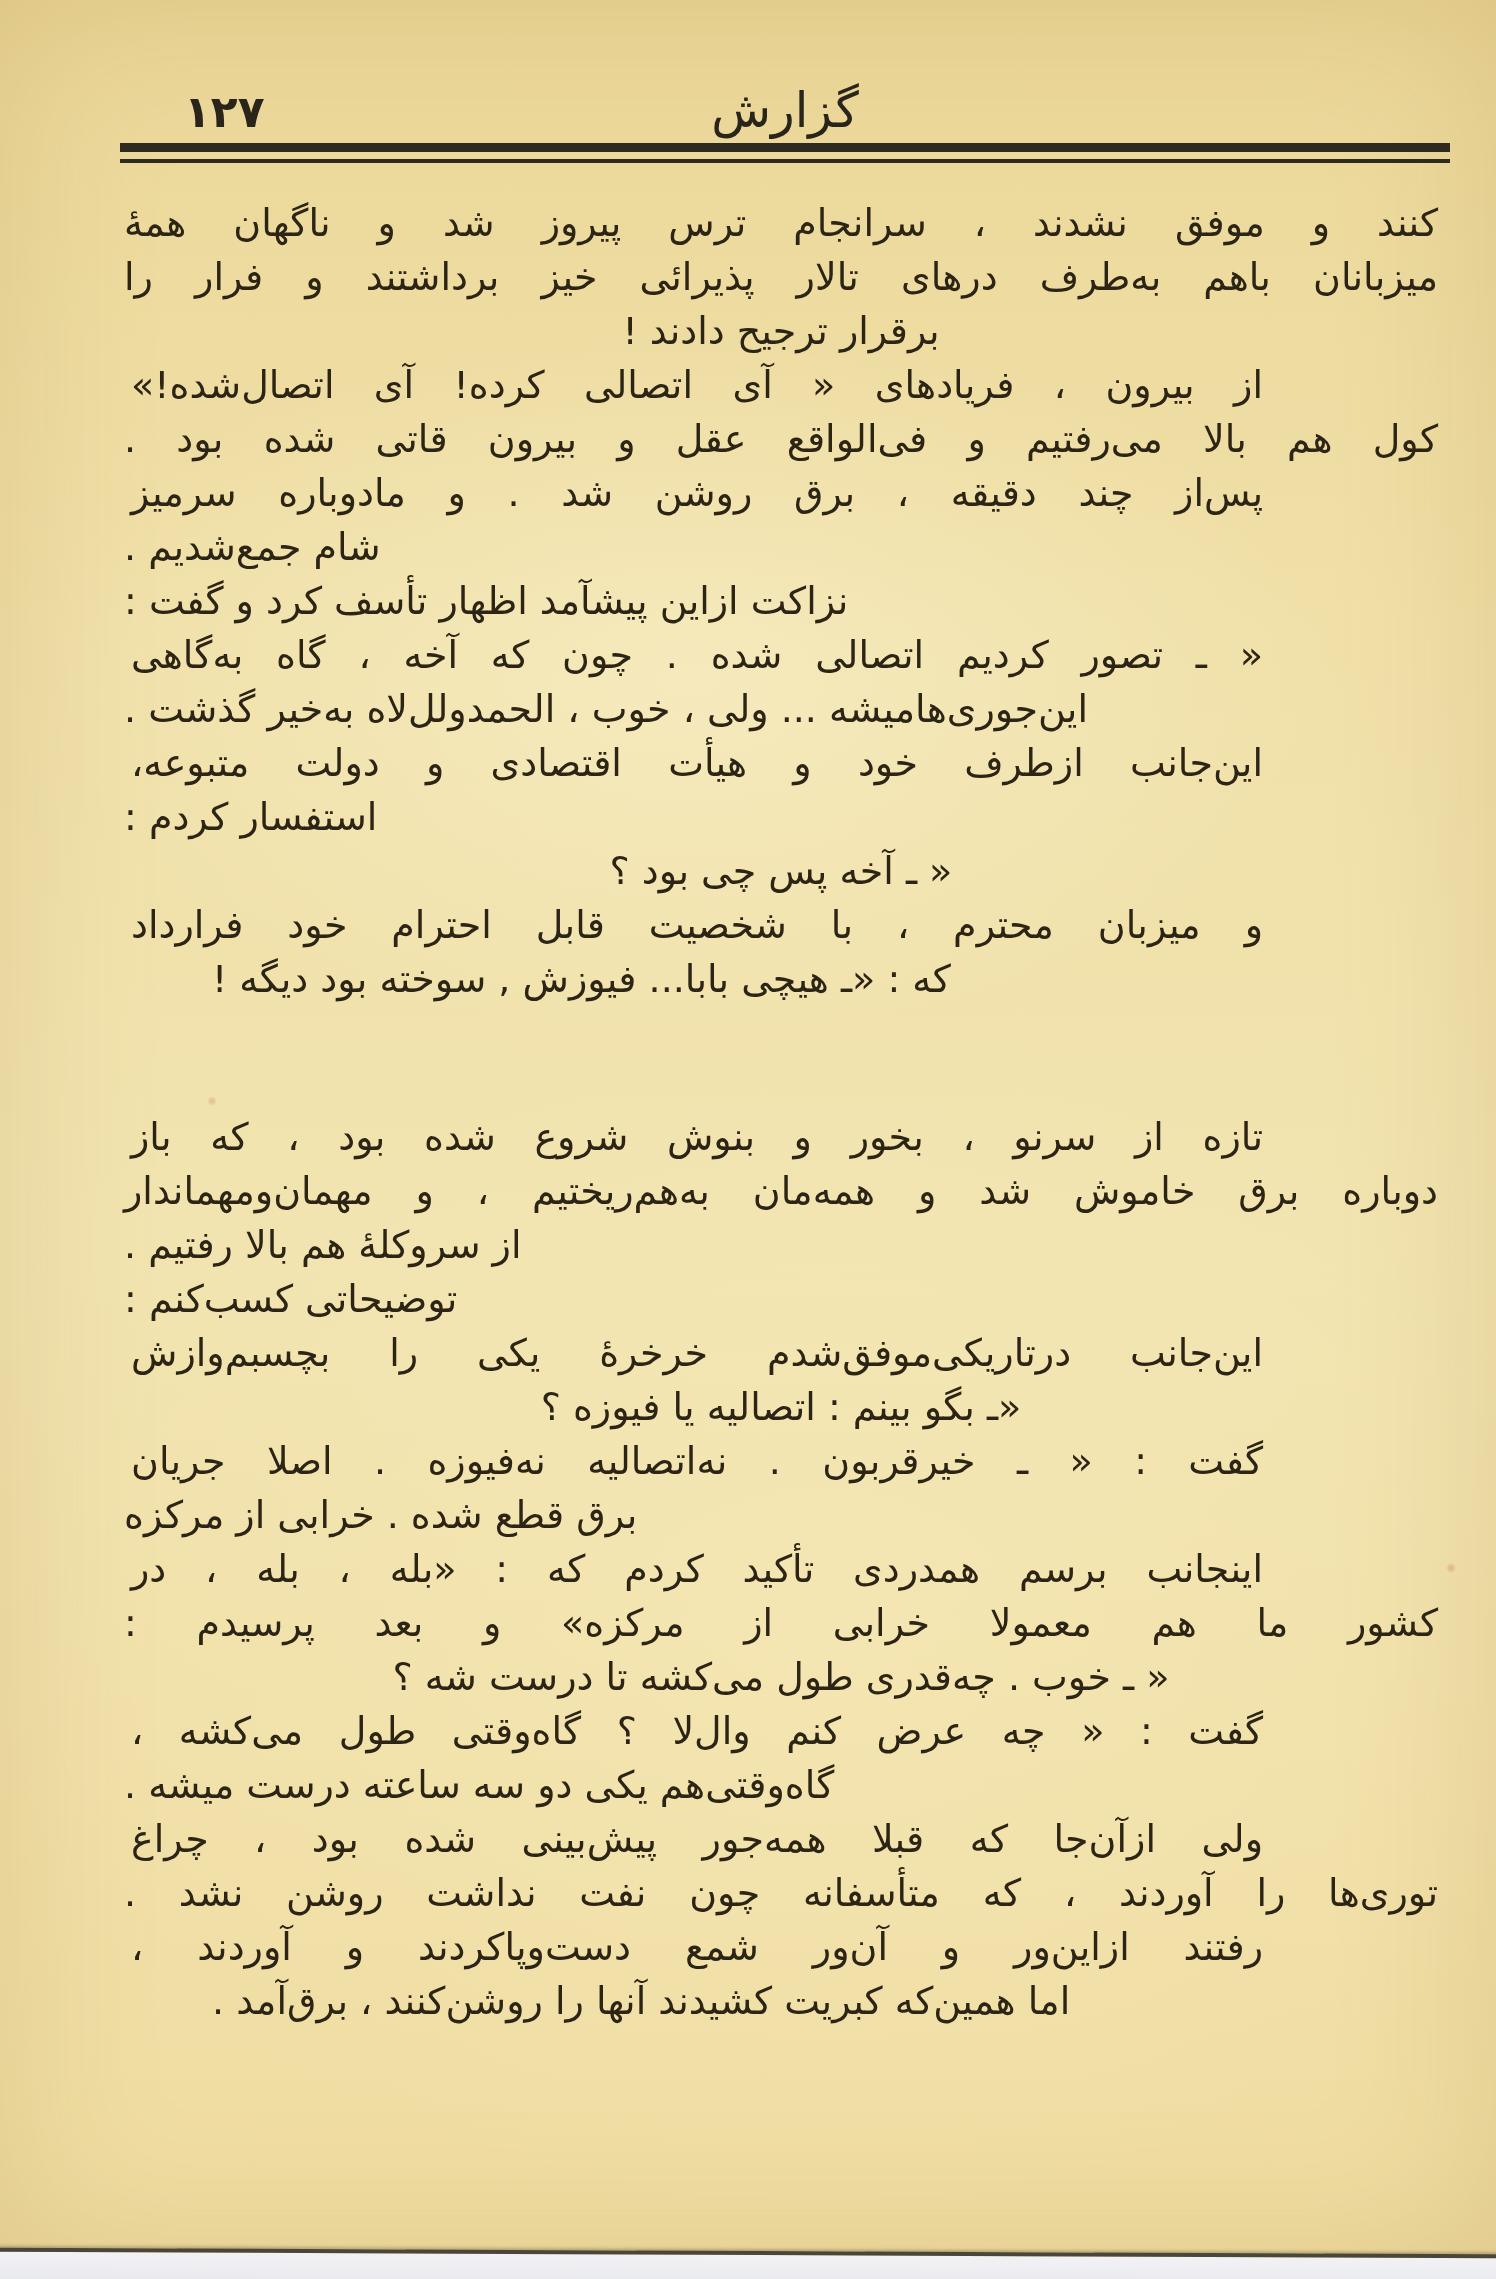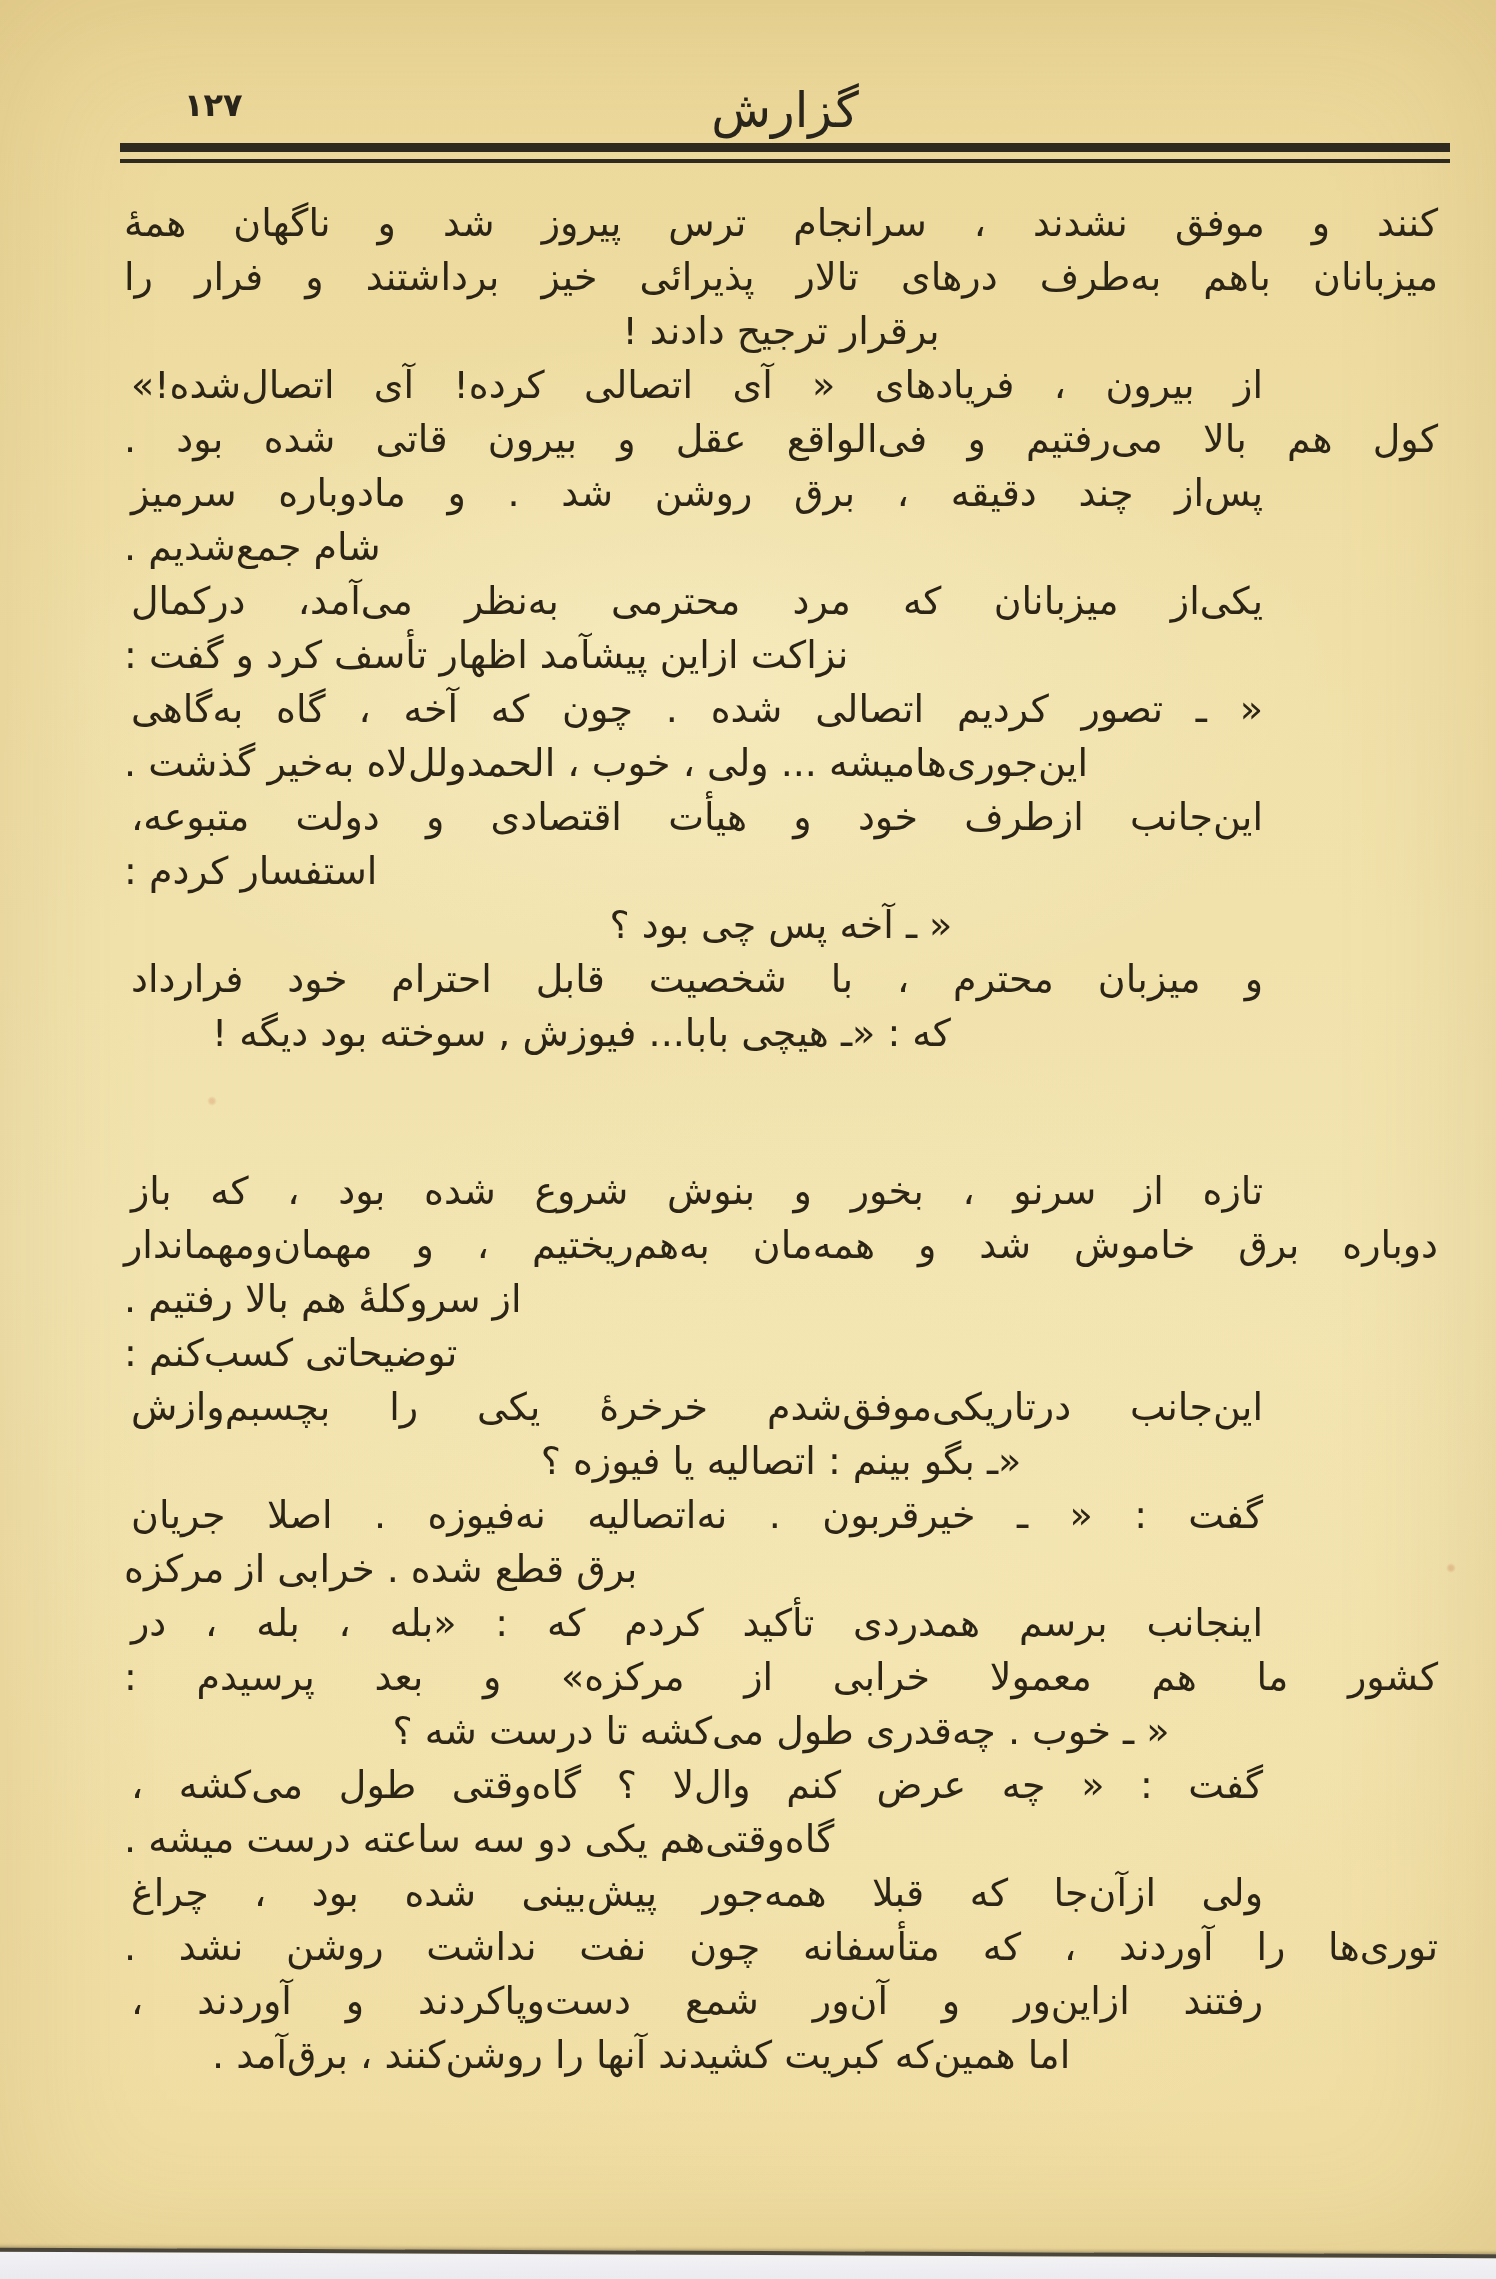--- a/index.html
+++ b/index.html
@@ -22,21 +22,21 @@
   }
   .bed{
     position:absolute;left:-24px;right:-24px;bottom:-22px;height:46px;
     background:linear-gradient(180deg,#f2f2f5,#e4e5ea);
     border-top:4px solid #4a463c;
     transform:rotate(0.25deg);
     box-shadow:0 -2px 3px rgba(90,80,55,.35);
   }
   .pagenum{
     position:absolute;left:184px;top:86px;
-    font-size:32px;font-weight:bold;color:#2a251b;
+    font-size:44px;font-weight:bold;color:#2a251b;
     letter-spacing:2px;
   }
   .header-title{
     position:absolute;left:120px;width:1330px;top:82px;
     text-align:center;
     font-size:49px;font-weight:normal;color:#2a251b;
   }
   .rule{position:absolute;left:120px;width:1330px;background:#2e2a20;}
   .rule-top{top:143px;height:9px;}
   .rule-bottom{top:159px;height:4px;}
@@ -67,21 +67,20 @@
     <div class="rule rule-bottom"></div>
     <div class="body" id="body-text">
         <div class="block">
           <div class="line j">كنند و موفق نشدند ، سرانجام ترس پيروز شد و ناگهان همهٔ</div>
           <div class="line j">ميزبانان باهم به‌طرف درهای تالار پذيرائی خيز برداشتند و فرار را</div>
           <div class="line fc">برقرار ترجيح دادند !</div>
           <div class="line pi">از بيرون ، فريادهای « آی اتصالی كرده! آی اتصال‌شده!»</div>
           <div class="line j">كول هم بالا می‌رفتيم و فی‌الواقع عقل و بيرون قاتی شده بود .</div>
           <div class="line pi">پس‌از چند دقيقه ، برق روشن شد . و مادوباره سرميز</div>
           <div class="line fl">شام جمع‌شديم .</div>
-          <div class="line pi">يكی‌از ميزبانان كه مرد محترمی به‌نظر می‌آمد، دركمال</div>
           <div class="line fl">نزاكت ازاين پيشآمد اظهار تأسف كرد و گفت :</div>
           <div class="line pi">« ـ تصور كرديم اتصالی شده . چون كه آخه ، گاه به‌گاهی</div>
           <div class="line fl">اين‌جوری‌هاميشه ... ولی ، خوب ، الحمدولل‌لاه به‌خير گذشت .</div>
           <div class="line pi">اين‌جانب ازطرف خود و هيأت اقتصادی و دولت متبوعه،</div>
           <div class="line fl">استفسار كردم :</div>
           <div class="line fc">« ـ آخه پس چی بود ؟</div>
           <div class="line pi">و ميزبان محترم ، با شخصيت قابل احترام خود فرار‌داد</div>
           <div class="line fl2">كه : «ـ هيچی بابا... فيوزش , سوخته بود ديگه !</div>
         </div>
         <div class="block">

